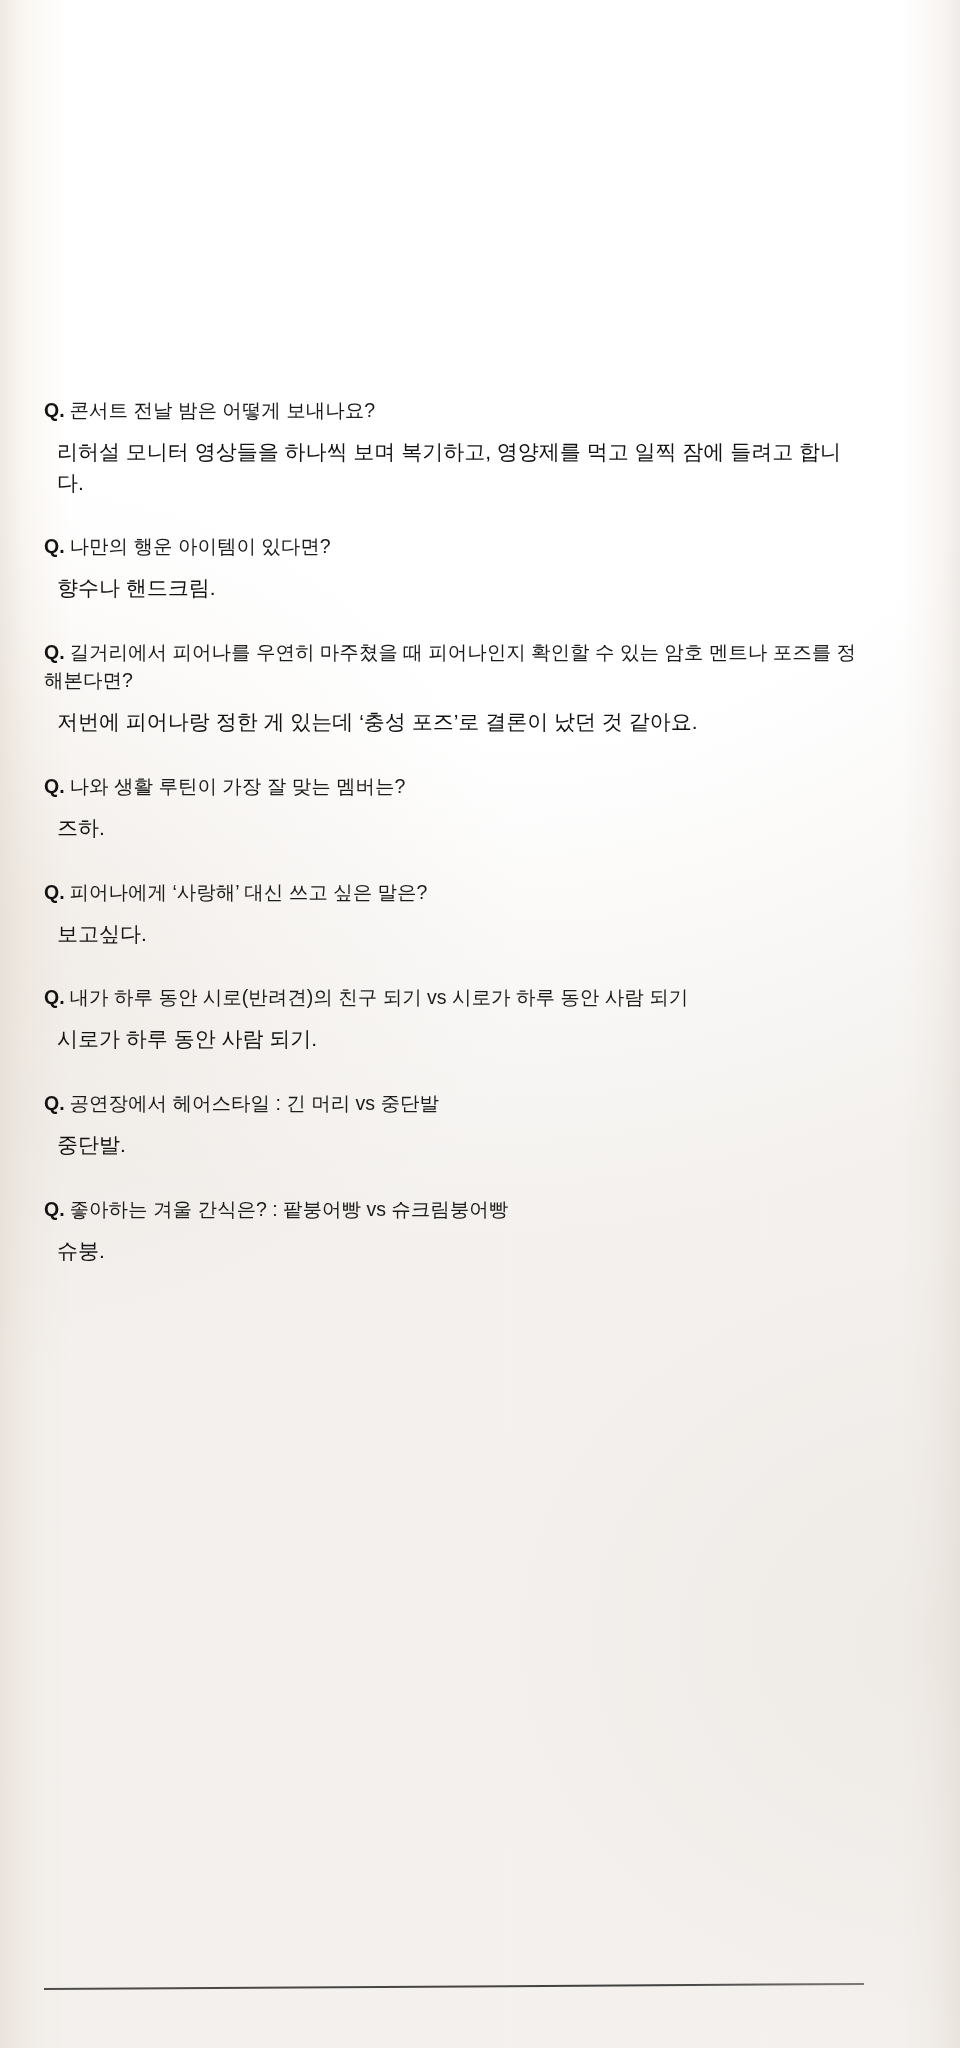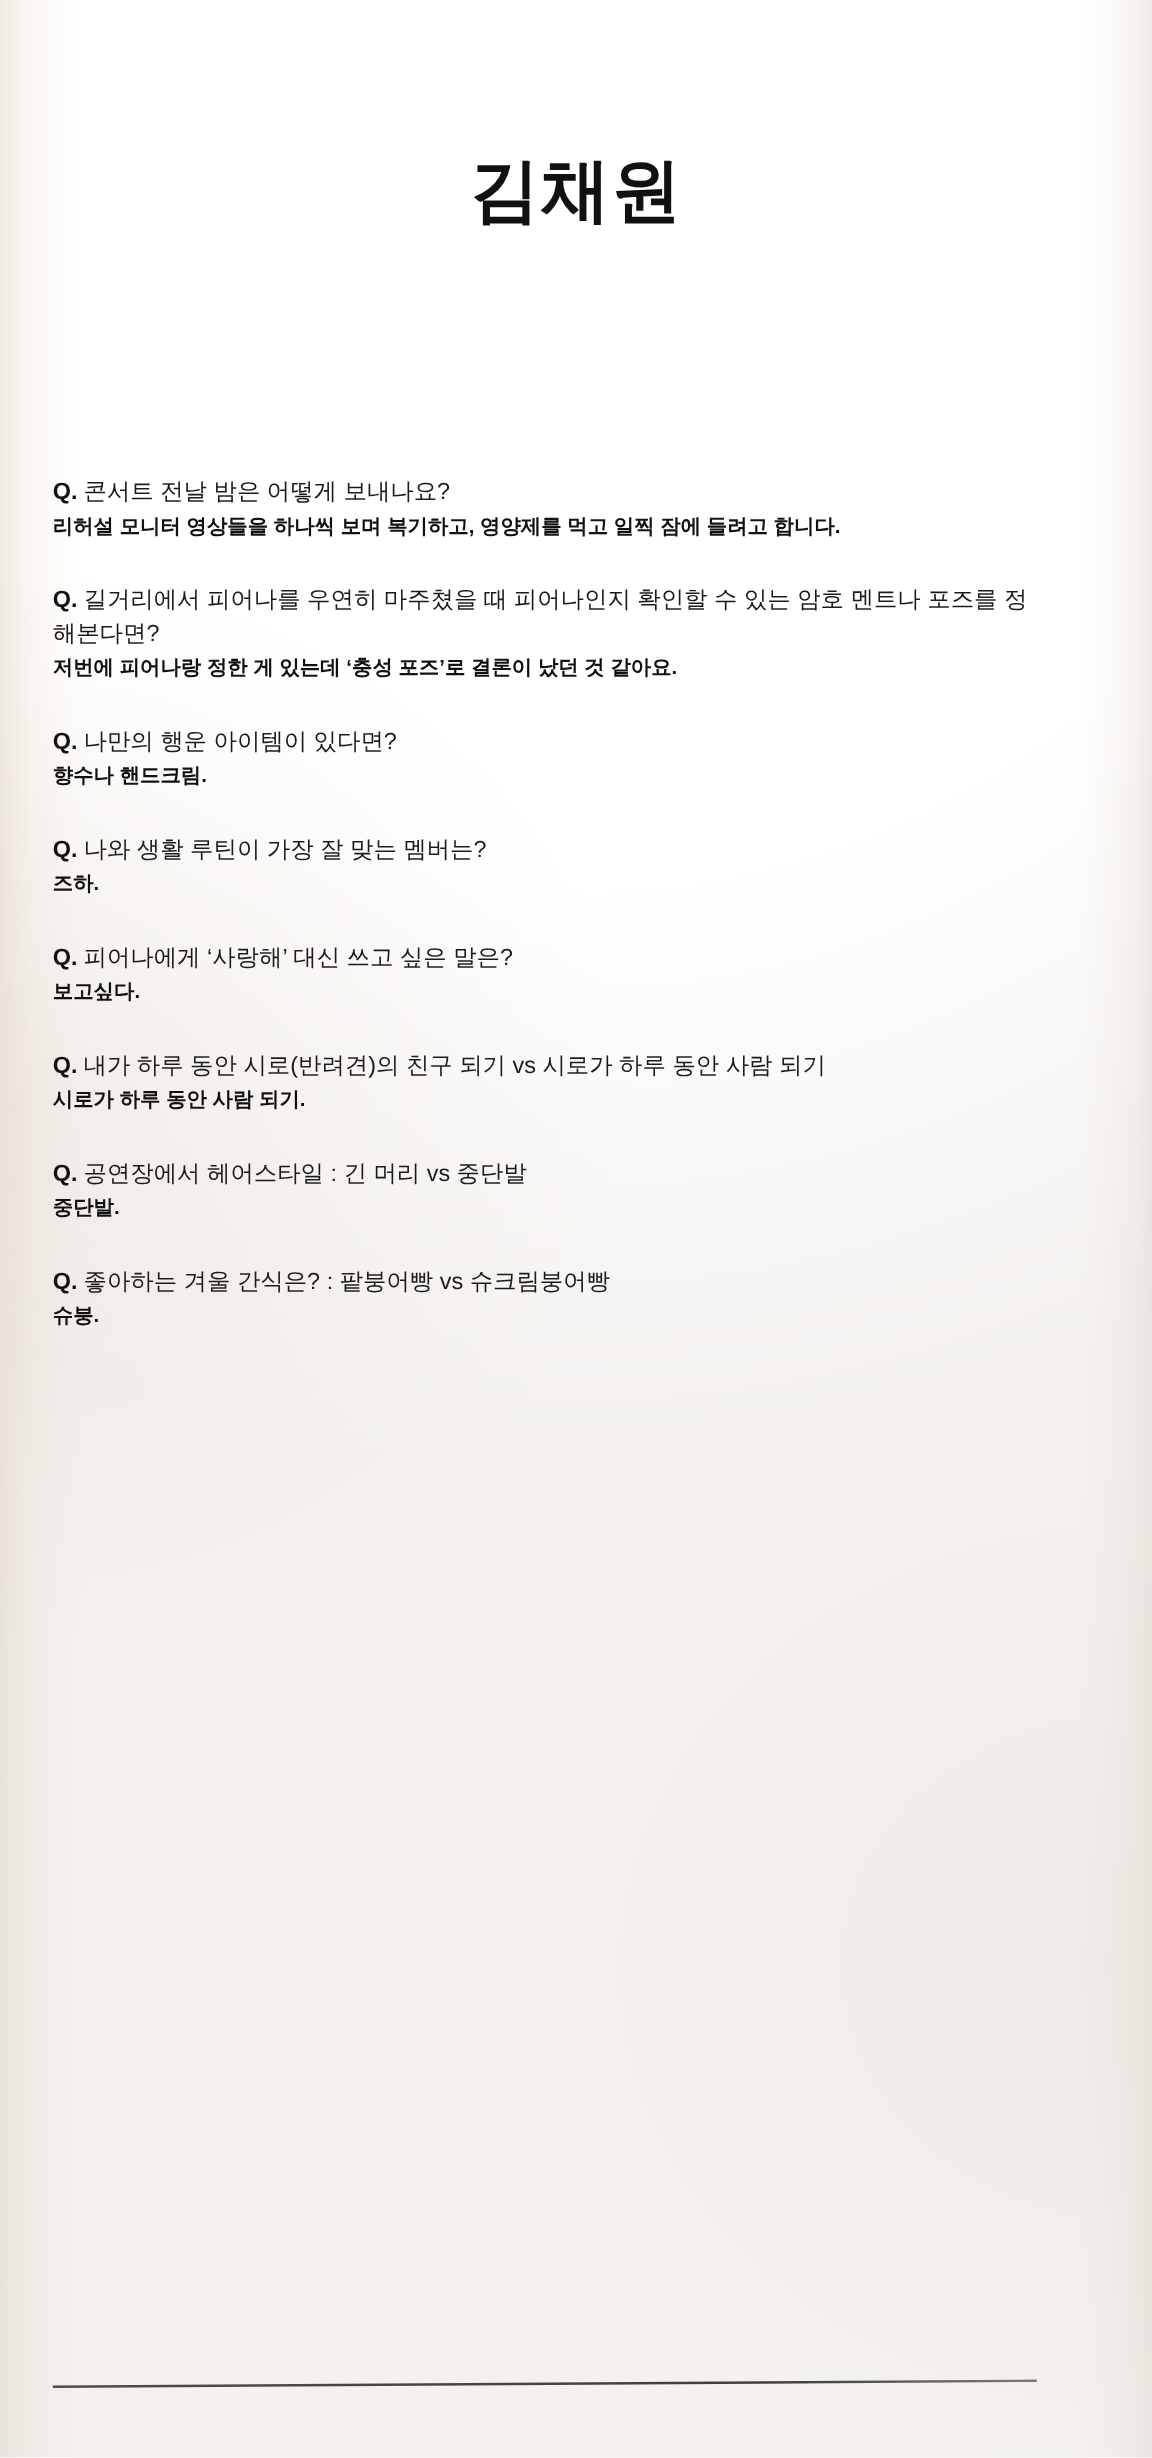--- a/index.html
+++ b/index.html
@@ -69,61 +69,60 @@
   }
 
   .q-mark {
     font-weight: bold;
     font-size: 19.5px;
     color: #111111;
     margin-right: 5px;
   }
 
   .answer {
-    font-size: 17px;
+    font-size: 21px;
     line-height: 1.45;
     color: #111111;
-    font-weight: bold;
-    margin: 0;
+    font-weight: normal;
+    margin: 13px;
   }
 
   .footer-rule {
     position: absolute;
     left: 44px;
     bottom: 58px;
     width: 820px;
     height: 2px;
     background: linear-gradient(90deg, #3a3a3a 0%, #2c2c2c 75%, #6d6d6d 100%);
     transform: rotate(-0.35deg);
     transform-origin: left center;
     opacity: .9;
   }
 </style>
 </head>
 <body>
 
 <div class="page">
 
-  <div class="title">김채원</div>
 
   <div class="content">
 
     <div class="qa-block">
       <p class="question"><span class="q-mark">Q.</span><span>콘서트 전날 밤은 어떻게 보내나요?</span></p>
       <p class="answer">리허설 모니터 영상들을 하나씩 보며 복기하고, 영양제를 먹고 일찍 잠에 들려고 합니다.</p>
     </div>
 
     <div class="qa-block">
-      <p class="question"><span class="q-mark">Q.</span><span>길거리에서 피어나를 우연히 마주쳤을 때 피어나인지 확인할 수 있는 암호 멘트나 포즈를 정해본다면?</span></p>
-      <p class="answer">저번에 피어나랑 정한 게 있는데 ‘충성 포즈’로 결론이 났던 것 같아요.</p>
+      <p class="question"><span class="q-mark">Q.</span><span>나만의 행운 아이템이 있다면?</span></p>
+      <p class="answer">향수나 핸드크림.</p>
     </div>
 
     <div class="qa-block">
-      <p class="question"><span class="q-mark">Q.</span><span>나만의 행운 아이템이 있다면?</span></p>
-      <p class="answer">향수나 핸드크림.</p>
+      <p class="question"><span class="q-mark">Q.</span><span>길거리에서 피어나를 우연히 마주쳤을 때 피어나인지 확인할 수 있는 암호 멘트나 포즈를 정해본다면?</span></p>
+      <p class="answer">저번에 피어나랑 정한 게 있는데 ‘충성 포즈’로 결론이 났던 것 같아요.</p>
     </div>
 
     <div class="qa-block">
       <p class="question"><span class="q-mark">Q.</span><span>나와 생활 루틴이 가장 잘 맞는 멤버는?</span></p>
       <p class="answer">즈하.</p>
     </div>
 
     <div class="qa-block">
       <p class="question"><span class="q-mark">Q.</span><span>피어나에게 ‘사랑해’ 대신 쓰고 싶은 말은?</span></p>
       <p class="answer">보고싶다.</p>

